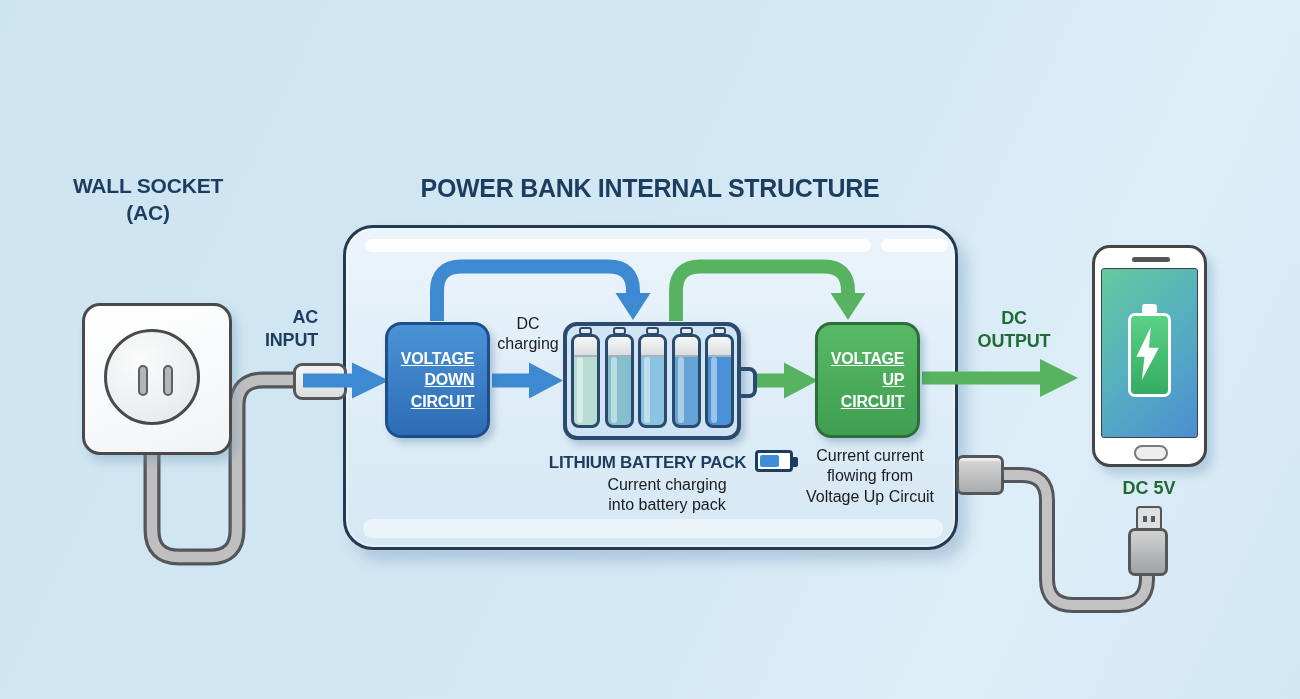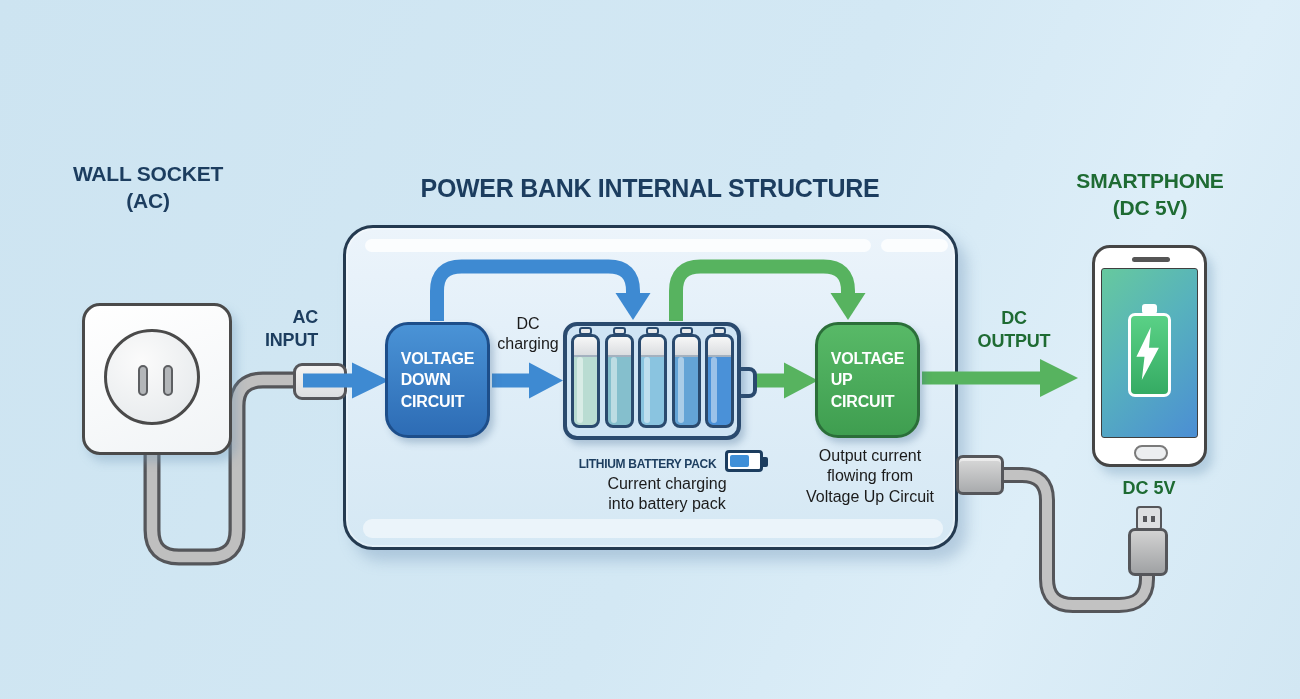--- a/index.html
+++ b/index.html
@@ -27,23 +27,23 @@
     background:radial-gradient(circle at 38% 32%,#fbfbfb,#e9ecee 75%);border:3px solid #4a4a4a;box-sizing:border-box;}
   .socket-slot{position:absolute;width:10px;height:31px;border-radius:5px;background:#b3b6b9;border:2px solid #5d5f62;box-sizing:border-box;top:33px;}
   
   .power-bank{left:343px;top:225px;width:615px;height:325px;border-radius:30px;
     background:linear-gradient(180deg,#ecf4fb 0%,#e0eef8 45%,#d5e8f4 100%);
     border:3.5px solid #243a50;box-sizing:border-box;
     box-shadow:9px 11px 14px rgba(115,150,185,.38), inset 0 0 0 2px rgba(255,255,255,.35);}
   .pb-strip{position:absolute;background:rgba(255,255,255,.78);border-radius:7px;height:13px;top:11px;}
   .pb-strip-bottom{position:absolute;background:rgba(255,255,255,.5);border-radius:9px;height:19px;top:291px;left:17px;width:580px;}
   
-  .circuit-box{display:flex;align-items:center;justify-content:center;text-align:left;
+  .circuit-box{display:flex;align-items:center;justify-content:center;text-align:right;
     color:#ffffff;font-weight:bold;font-size:16px;line-height:1.32;letter-spacing:-.2px;
-    border-radius:23px;box-sizing:border-box;box-shadow:4px 5px 7px rgba(60,100,140,.3);}
+    border-radius:16px;box-sizing:border-box;box-shadow:4px 5px 7px rgba(60,100,140,.3);text-decoration:underline;}
   .vd-box{left:385px;top:322px;width:105px;height:116px;background:linear-gradient(180deg,#4a93d6,#2d6cb5);border:3px solid #1d4e8a;}
   .vu-box{left:815px;top:322px;width:105px;height:116px;background:linear-gradient(180deg,#58b967,#3f9e50);border:3px solid #2b6e39;}
   
   .bat-terminal{left:737px;top:367px;width:20px;height:31px;background:#cfe4f4;border:4px solid #2a4a6e;border-radius:0 8px 8px 0;box-sizing:border-box;}
   .battery-pack{left:563px;top:322px;width:178px;height:118px;background:#cfe4f4;border:4px solid #2a4a6e;border-radius:14px;box-sizing:border-box;box-shadow:4px 5px 7px rgba(60,100,140,.3);}
   .cell{position:absolute;top:8px;width:29px;height:94px;border:3px solid #2a4a6e;border-radius:8px;box-sizing:border-box;overflow:hidden;}
   .cell::before{content:"";position:absolute;left:0;right:0;top:0;height:18px;background:linear-gradient(#f7f7f7,#dadde0);border-bottom:2px solid rgba(42,74,110,.4);}
   .cell::after{content:"";position:absolute;left:3px;top:20px;bottom:2px;width:6px;background:rgba(255,255,255,.45);border-radius:4px;}
   .cell-nub{position:absolute;top:1px;width:13px;height:8px;background:#e8eaec;border:2.5px solid #2a4a6e;border-radius:3px;box-sizing:border-box;}
   
@@ -95,24 +95,22 @@
     <polygon points="492,373.5 529,373.5 529,362.5 563,380.5 529,398.5 529,387.5 492,387.5" fill="#3e8ad2" style="fill: rgb(62, 138, 210);"></polygon>
     <path d="M 437,321 L 437,291 Q 437,266.5 461.5,266.5 L 608.5,266.5 Q 633,266.5 633,291 L 633,296" fill="none" stroke="#3e8ad2" stroke-width="14" stroke-linejoin="round" style="stroke: rgb(62, 138, 210);"></path>
     <polygon points="615.5,293 650.5,293 633,320" fill="#3e8ad2" style="fill: rgb(62, 138, 210);"></polygon>
     <path d="M 676,321 L 676,291 Q 676,266.5 700.5,266.5 L 823.5,266.5 Q 848,266.5 848,291 L 848,296" fill="none" stroke="#57b35f" stroke-width="14" stroke-linejoin="round" style="stroke: rgb(87, 179, 95);"></path>
     <polygon points="830.5,293 865.5,293 848,320" fill="#57b35f" style="fill: rgb(87, 179, 95);"></polygon>
     <polygon points="756,373.5 784,373.5 784,362.5 818,380.5 784,398.5 784,387.5 756,387.5" fill="#57b35f" style="fill: rgb(87, 179, 95);"></polygon>
     <polygon points="922,371.5 1040,371.5 1040,359 1078,378 1040,397 1040,384.5 922,384.5" fill="#57b35f" style="fill: rgb(87, 179, 95);"></polygon>
   </svg>
 
   <div class="abs ctr h-navy main-title" style="left:330px;top:174px;width:640px;">POWER BANK INTERNAL STRUCTURE</div>
-  <div class="abs ctr h-navy side-title pre" style="left:48px;top:160px;width:200px;">WALL SOCKET
+  <div class="abs ctr h-navy side-title pre" style="left:48px;top:172px;width:200px;">WALL SOCKET
 (AC)</div>
-  <div class="abs ctr h-green side-title pre" style="left:1050px;top:167px;width:200px;">SMARTPHONE
-(DC 5V)</div>
 
   <div class="abs ctr h-navy flow-label pre" style="left:240px;top:306px;width:78px;text-align:right;">AC
 INPUT</div>
   <div class="abs ctr caption pre" style="left:490px;top:314px;width:76px;">DC
 charging</div>
   <div class="abs ctr h-green flow-label pre" style="left:970px;top:307px;width:88px;">DC
 OUTPUT</div>
 
   <div class="abs socket">
     <div class="socket-face">
@@ -136,26 +134,26 @@
     <div class="cell-nub" style="left:79px;"></div>
     <div class="cell-nub" style="left:112.5px;"></div>
     <div class="cell-nub" style="left:146px;"></div>
   </div>
   <div class="abs circuit-box vu-box pre">VOLTAGE
 UP
 CIRCUIT</div>
 
   <div class="abs ctr" style="left:528px;top:450px;width:278px;">
     <div>
-      <span class="h-navy" style="font-size:12px;letter-spacing:-.3px;margin-left:8px;">LITHIUM BATTERY PACK</span><span class="bat-icon"><span class="bat-icon-fill" style="background-color: rgb(63, 143, 216);"></span><span class="bat-icon-nub"></span></span>
+      <span class="h-navy" style="font-size:17px;letter-spacing:-.3px;margin-left:8px;">LITHIUM BATTERY PACK</span><span class="bat-icon"><span class="bat-icon-fill" style="background-color: rgb(63, 143, 216);"></span><span class="bat-icon-nub"></span></span>
     </div>
     <div class="caption pre" style="margin-top:2px;">Current charging
 into battery pack</div>
   </div>
-  <div class="abs ctr caption pre" style="left:786px;top:446px;width:168px;">Output current
+  <div class="abs ctr caption pre" style="left:786px;top:446px;width:168px;">Current current
 flowing from
 Voltage Up Circuit</div>
 
   <div class="abs usb-a"></div>
   <div class="abs micro-tip">
     <span class="micro-pin" style="left:5px;"></span>
     <span class="micro-pin" style="left:13px;"></span>
   </div>
   <div class="abs micro-body"></div>
   <div class="abs ctr h-green" style="left:1110px;top:478px;width:78px;font-size:18px;">DC 5V</div>

